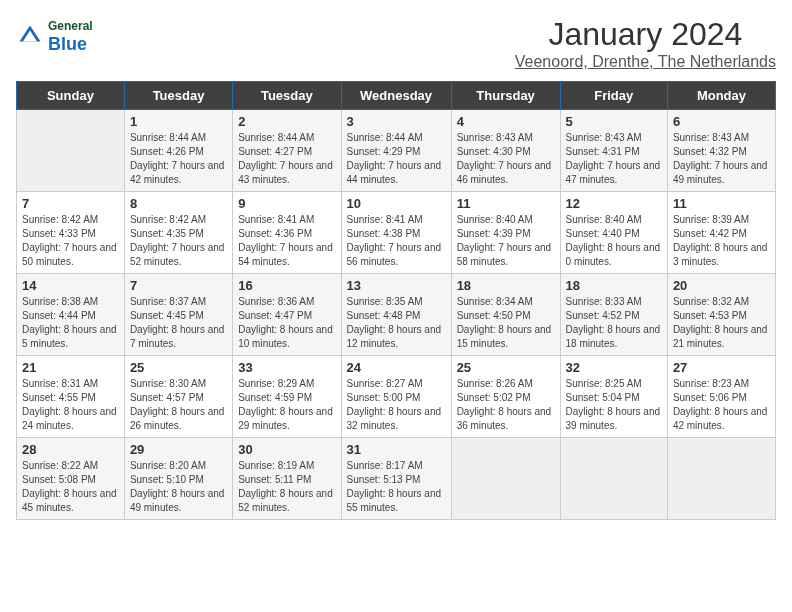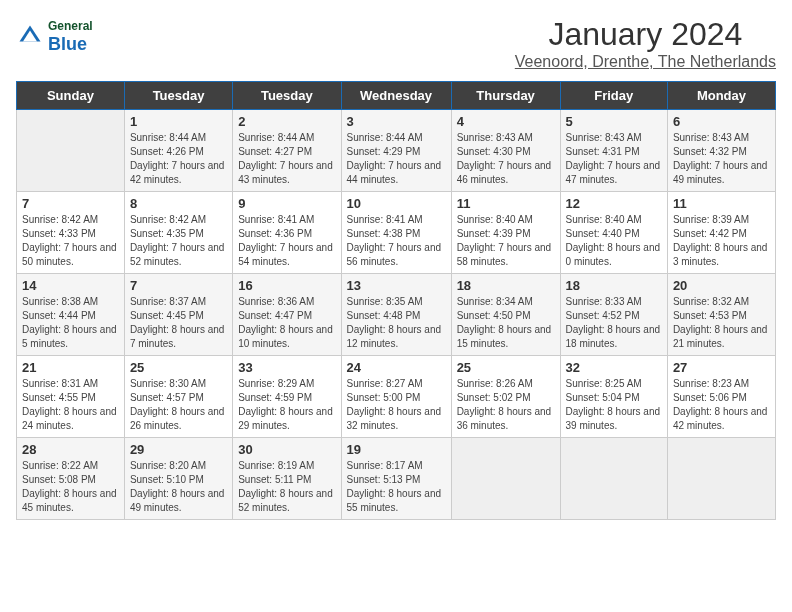--- a/index.html
+++ b/index.html
@@ -252,21 +252,21 @@
         </td>
         <td>
           <span class="day-number">29</span>
           <div class="day-info">Sunrise: 8:20 AM<br>Sunset: 5:10 PM<br>Daylight: 8 hours and 49 minutes.</div>
         </td>
         <td>
           <span class="day-number">30</span>
           <div class="day-info">Sunrise: 8:19 AM<br>Sunset: 5:11 PM<br>Daylight: 8 hours and 52 minutes.</div>
         </td>
         <td>
-          <span class="day-number">19</span>
+          <span class="day-number">31</span>
           <div class="day-info">Sunrise: 8:17 AM<br>Sunset: 5:13 PM<br>Daylight: 8 hours and 55 minutes.</div>
         </td>
         <td class="empty-cell"></td>
         <td class="empty-cell"></td>
         <td class="empty-cell"></td>
       </tr>
     </tbody>
 </table>
 
 </body></html>

